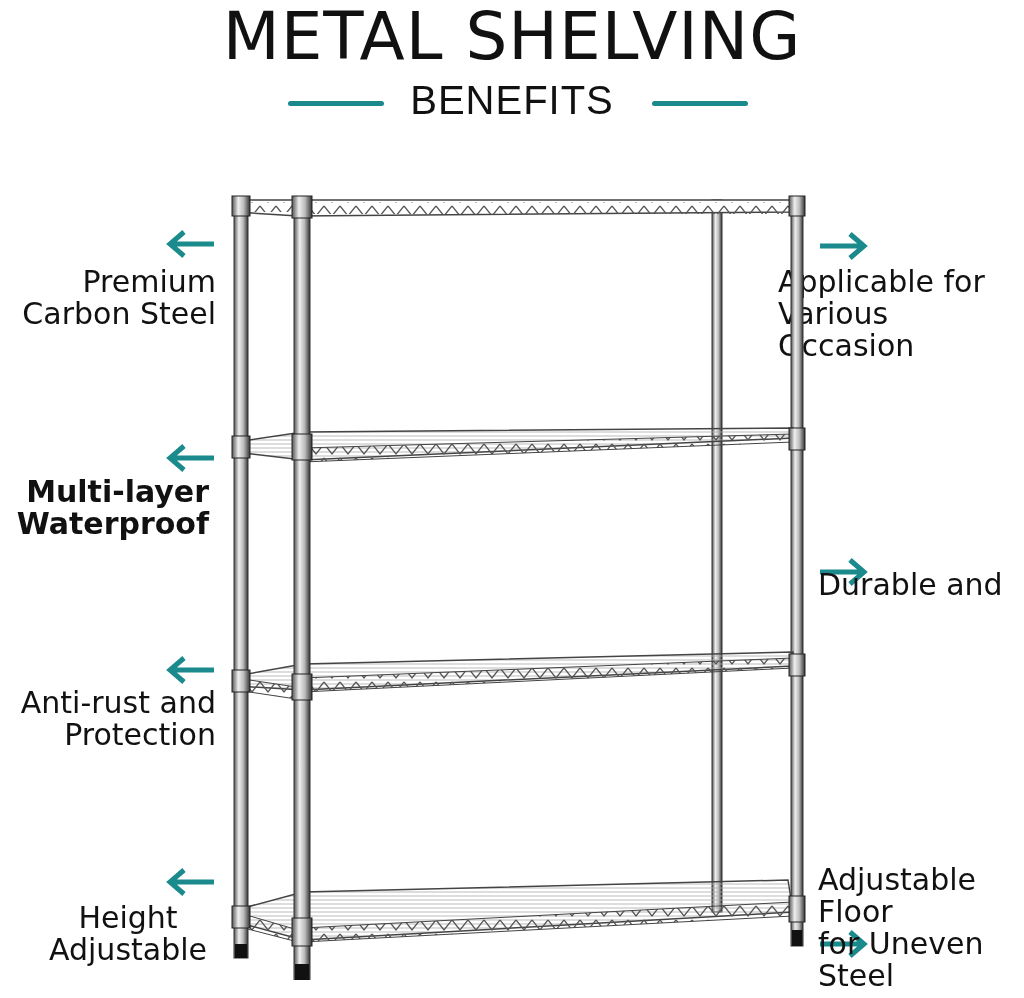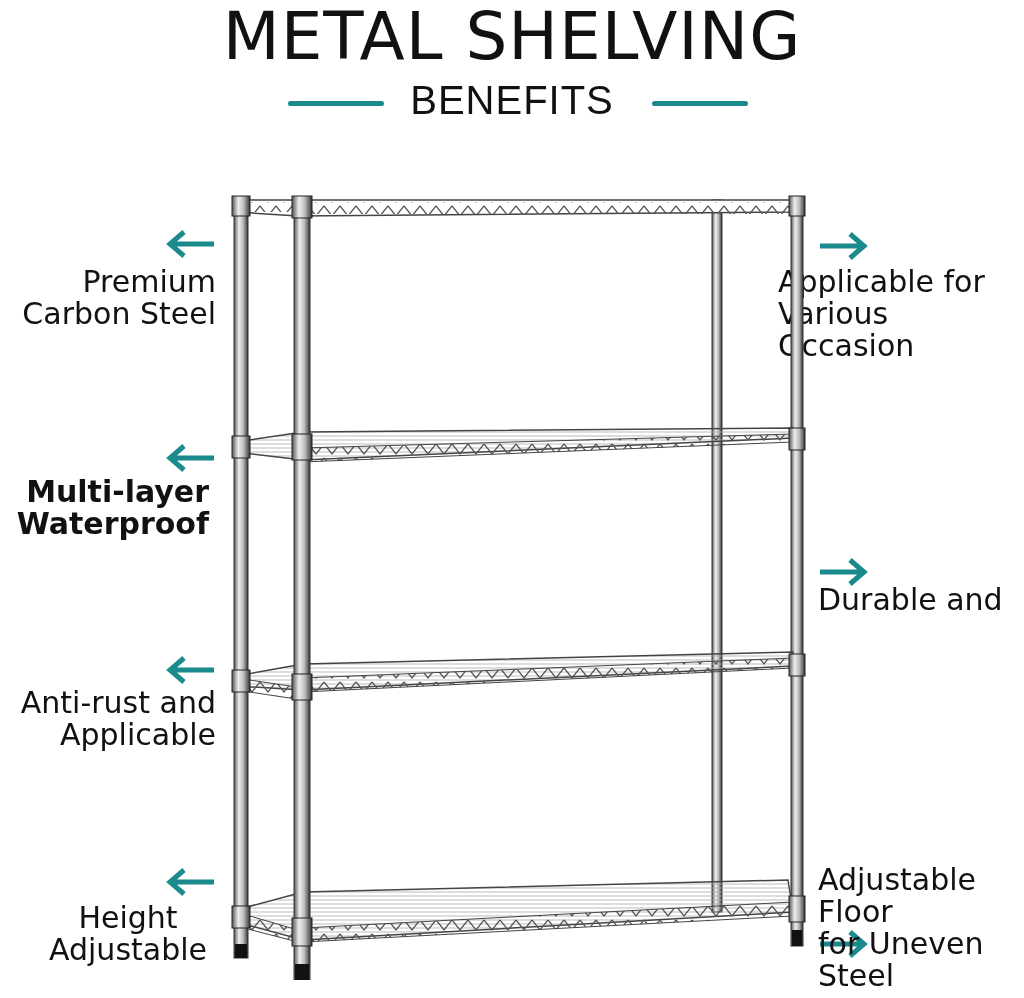--- a/index.html
+++ b/index.html
@@ -40,41 +40,41 @@
 <div class="label left" style="right:808px;top:266px;">
   <div>Premium</div>
   <div>Carbon Steel</div>
 </div>
 <div class="label left" style="right:815px;top:476px;font-weight:bold;">
   <div>Multi-layer</div>
   <div>Waterproof</div>
 </div>
 <div class="label left" style="right:808px;top:687px;">
   <div>Anti-rust and</div>
-  <div>Applicable</div>
+  <div>Protection</div>
 </div>
 <div class="label left" style="right:768px;top:902px;text-align:center;">
   <div>Height Adjustable</div>
 </div>
 
 <svg class="arrow" style="left:818px;top:231px;" viewBox="0 0 52 30">
     <path d="M2 15 H44 M32 3 L46 15 L32 27" stroke="#1a8a8c" stroke-width="5" fill="none"></path>
   </svg>
 <svg class="arrow" style="left:818px;top:557px;" viewBox="0 0 52 30">
     <path d="M2 15 H44 M32 3 L46 15 L32 27" stroke="#1a8a8c" stroke-width="5" fill="none"></path>
   </svg>
 <svg class="arrow" style="left:818px;top:929px;" viewBox="0 0 52 30">
     <path d="M2 15 H44 M32 3 L46 15 L32 27" stroke="#1a8a8c" stroke-width="5" fill="none"></path>
   </svg>
 
 <div class="label right" style="left:778px;top:266px;">
   <div>Applicable for</div>
   <div>Various Occasion</div>
 </div>
-<div class="label right" style="left:818px;top:584px;">
+<div class="label right" style="left:818px;top:569px;">
   <div>Durable and</div>
 </div>
 <div class="label right" style="left:818px;top:864px;">
   <div>Adjustable Floor</div>
   <div>for Uneven Steel</div>
 </div>
 
 <svg class="rack" width="580" height="790" viewBox="0 0 580 790">
   <defs>
     <pattern id="zig" width="16" height="14" patternUnits="userSpaceOnUse">

